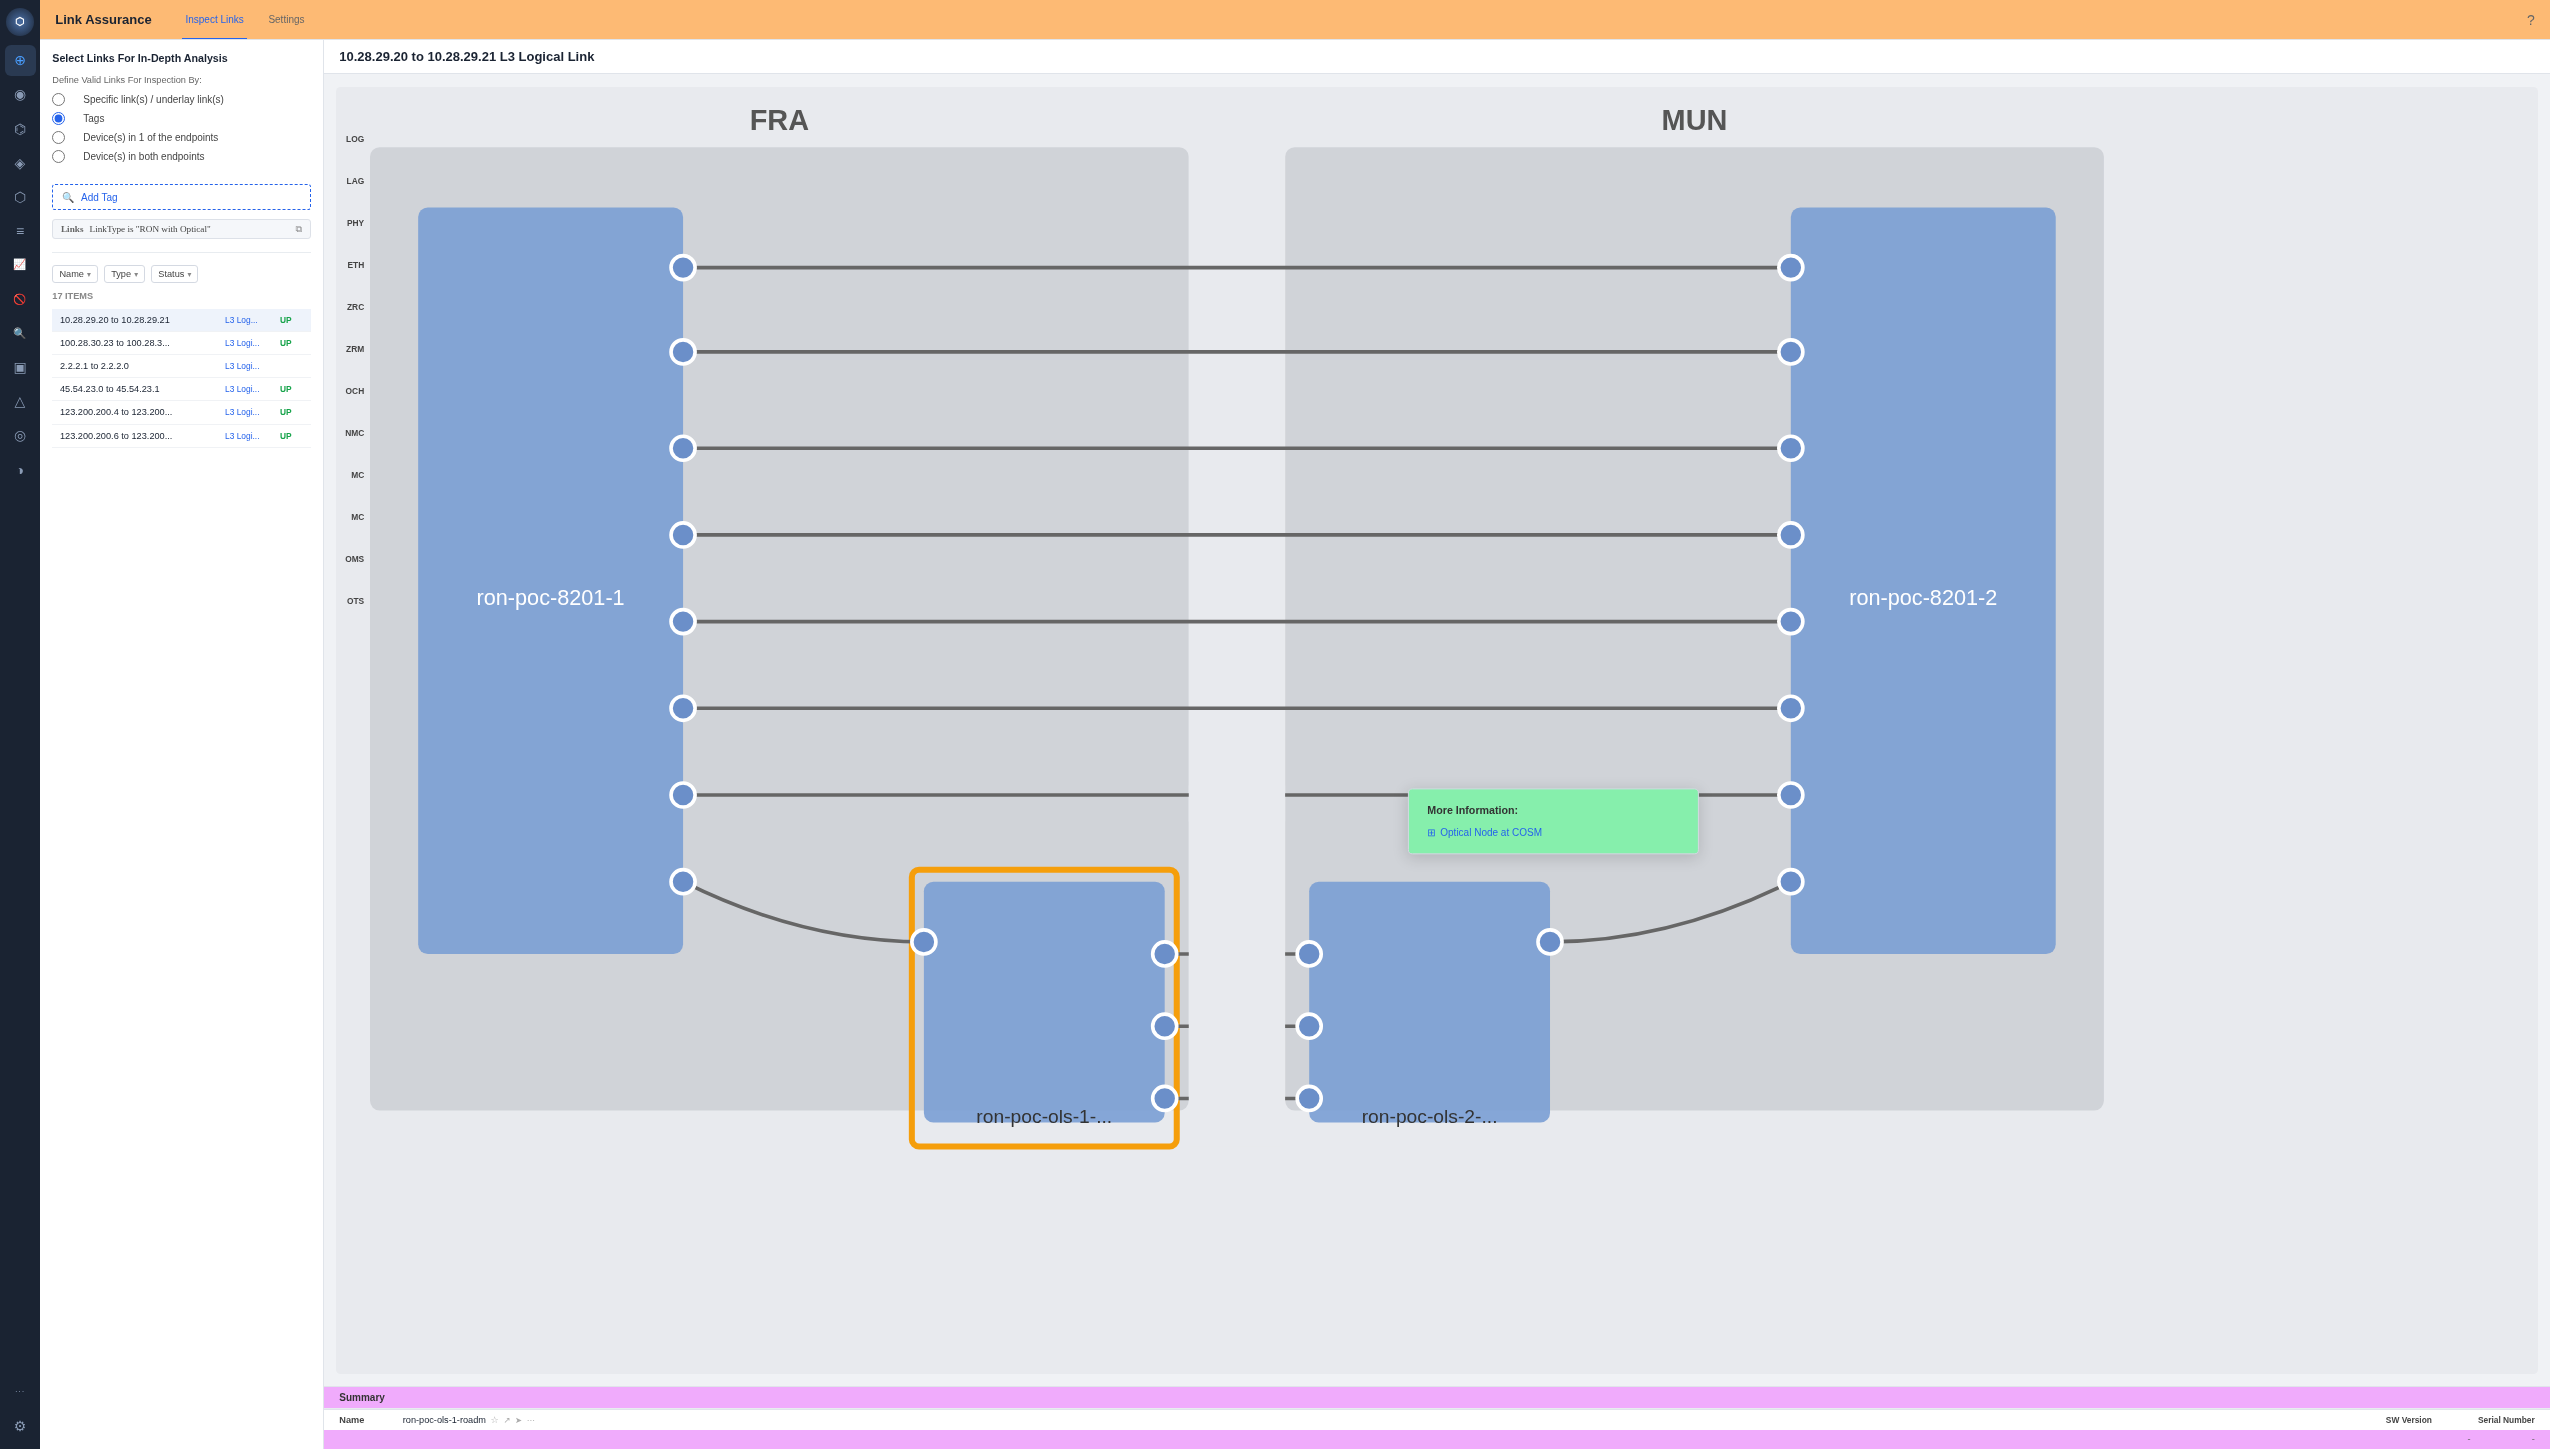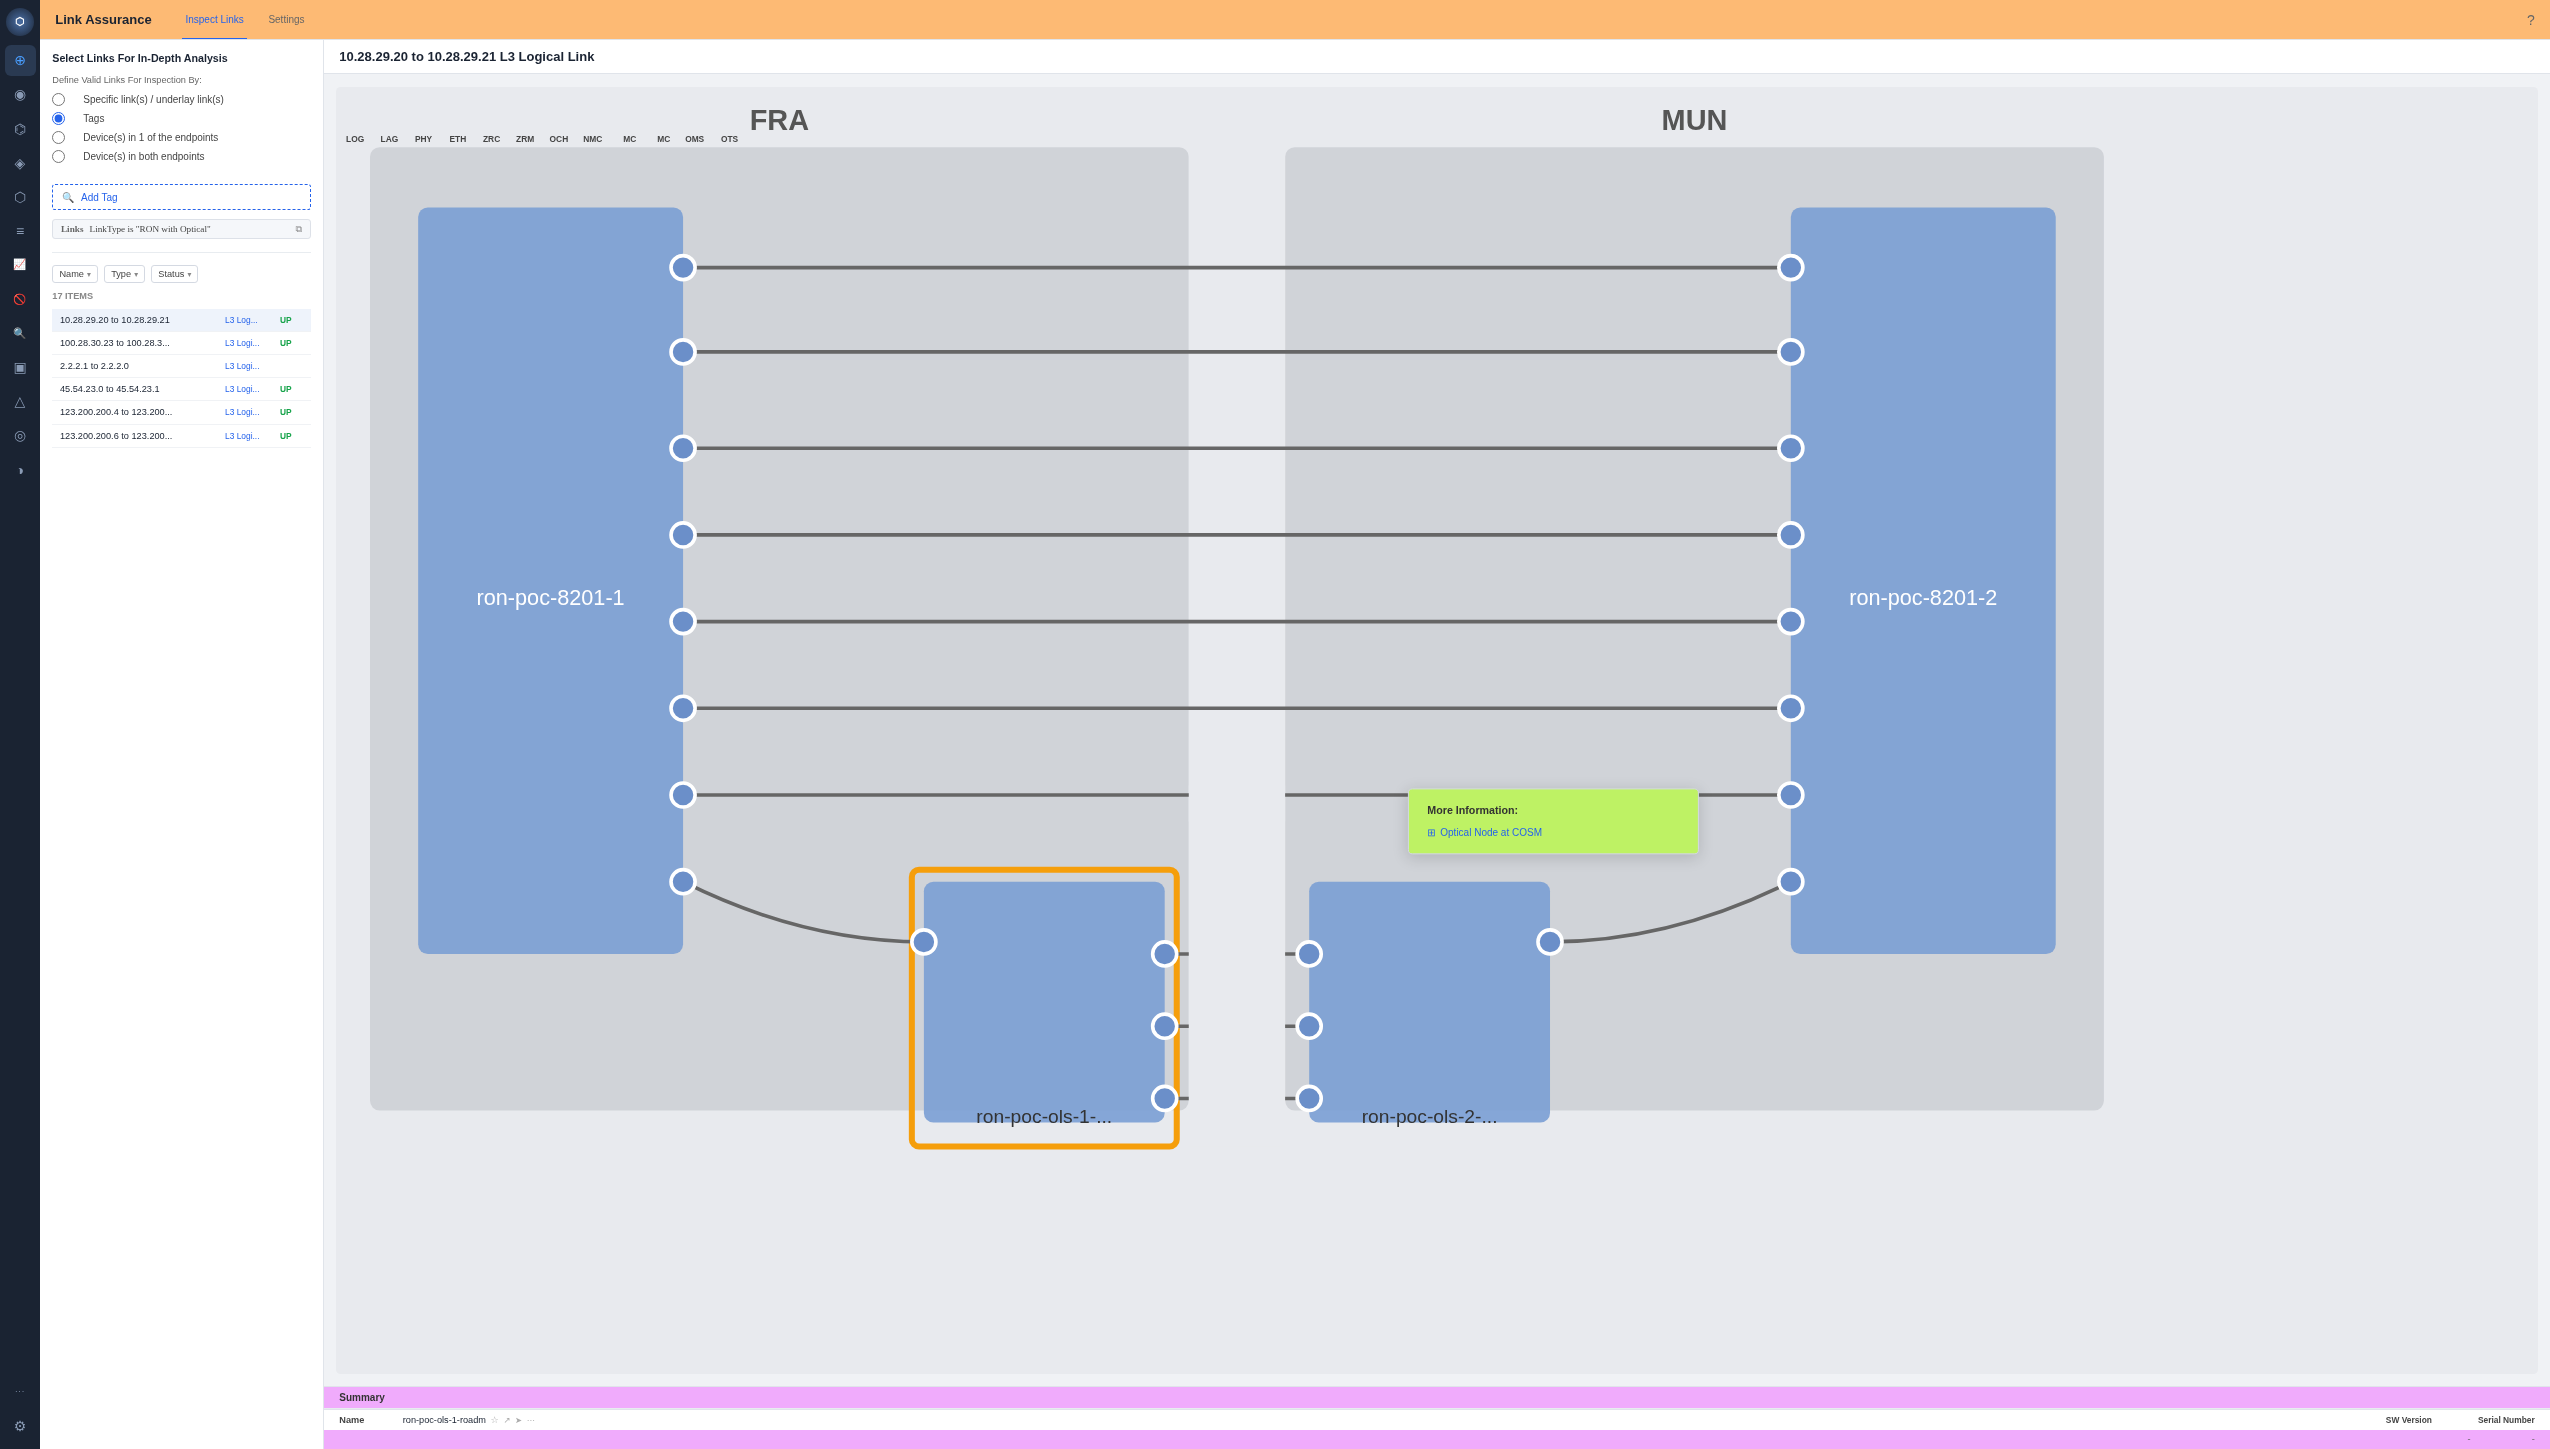--- a/index.html
+++ b/index.html
@@ -191,21 +191,22 @@
       position: relative;
       overflow: hidden;
     }
 
     
     .layer-labels {
       position: absolute;
       left: 0;
       top: 38px;
       display: flex;
-      gap: 0;
+      flex-direction: column;
+      gap: 13px;
       z-index: 2;
     }
     .layer-label {
       height: 29px;
       display: flex;
       align-items: center;
       justify-content: flex-end;
       padding-right: 6.1px;
       font-size: 8.4px;
       font-weight: 600;
@@ -219,21 +220,21 @@
       top: 0;
       left: 34px;
       right: 0;
       bottom: 0;
     }
     .more-info-popup {
       position: absolute;
       top: 55%;
       left: 50%;
       transform: translate(-10%, -10%);
-      background: #bef264;
+      background: #86efac;
       border: 0.8px solid #d4d9e2;
       border-radius: 4.6px;
       padding: 15.3px 18.4px;
       width: 291px;
       box-shadow: 0 3.1px 15.3px rgba(0,0,0,0.15);
       z-index: 20;
     }
     .popup-title { font-size: 10.7px; font-weight: 600; color: #333; margin-bottom: 10.7px; }
     .popup-link { color: #2563eb; text-decoration: none; font-size: 10px; display: flex; align-items: center; gap: 4.6px; }
     .summary-label { font-weight: 600; font-size: 10px; color: #333; }

